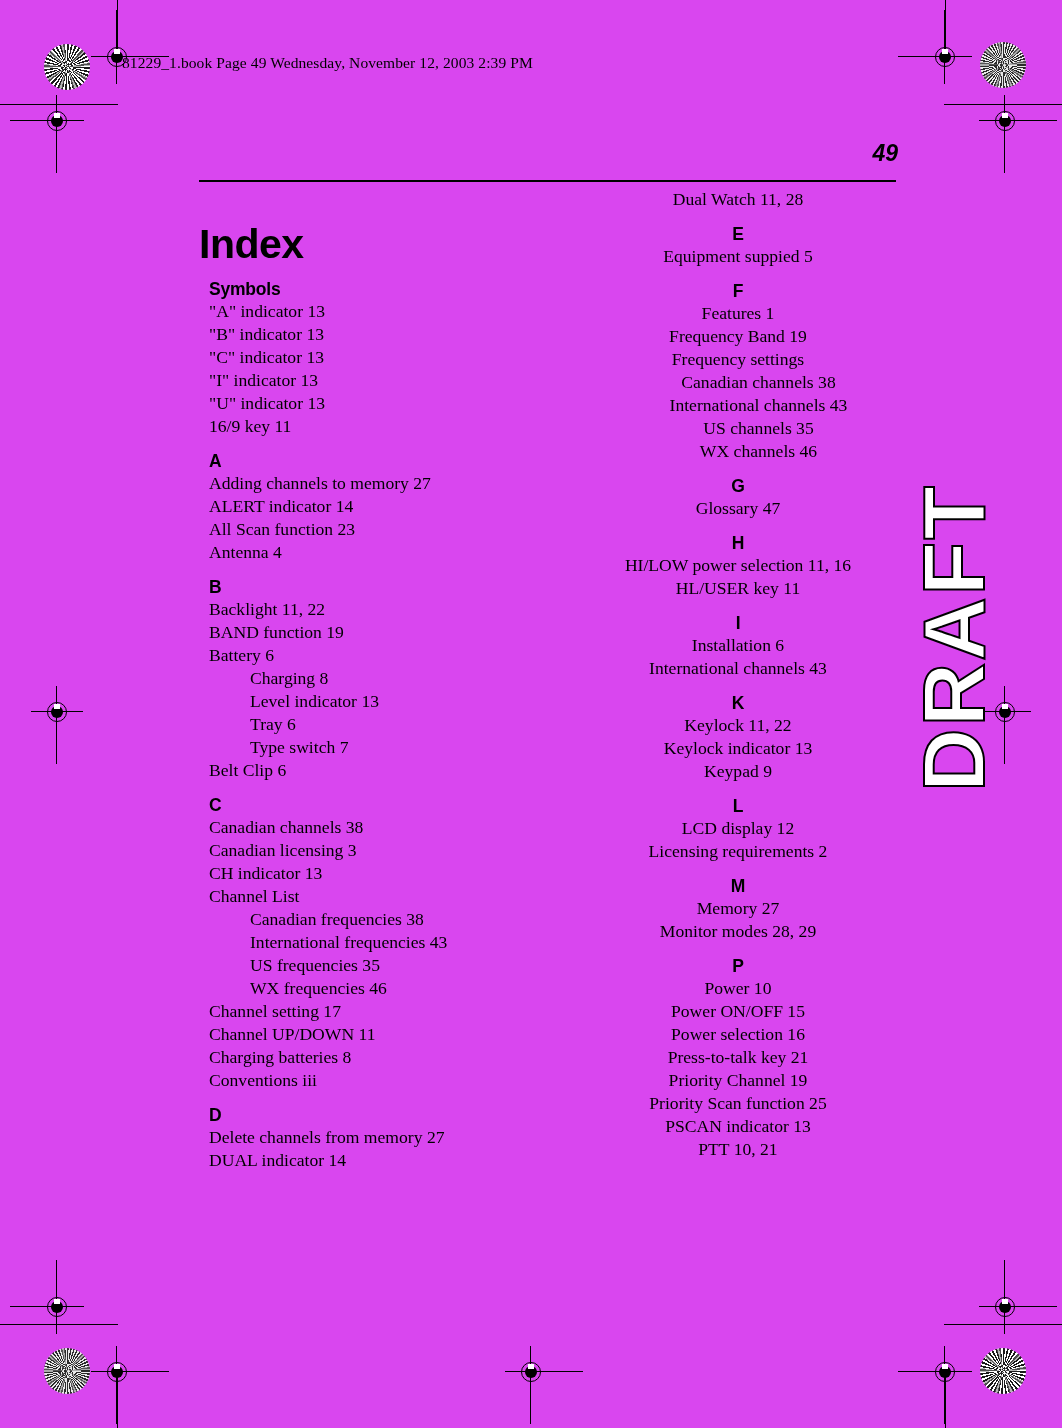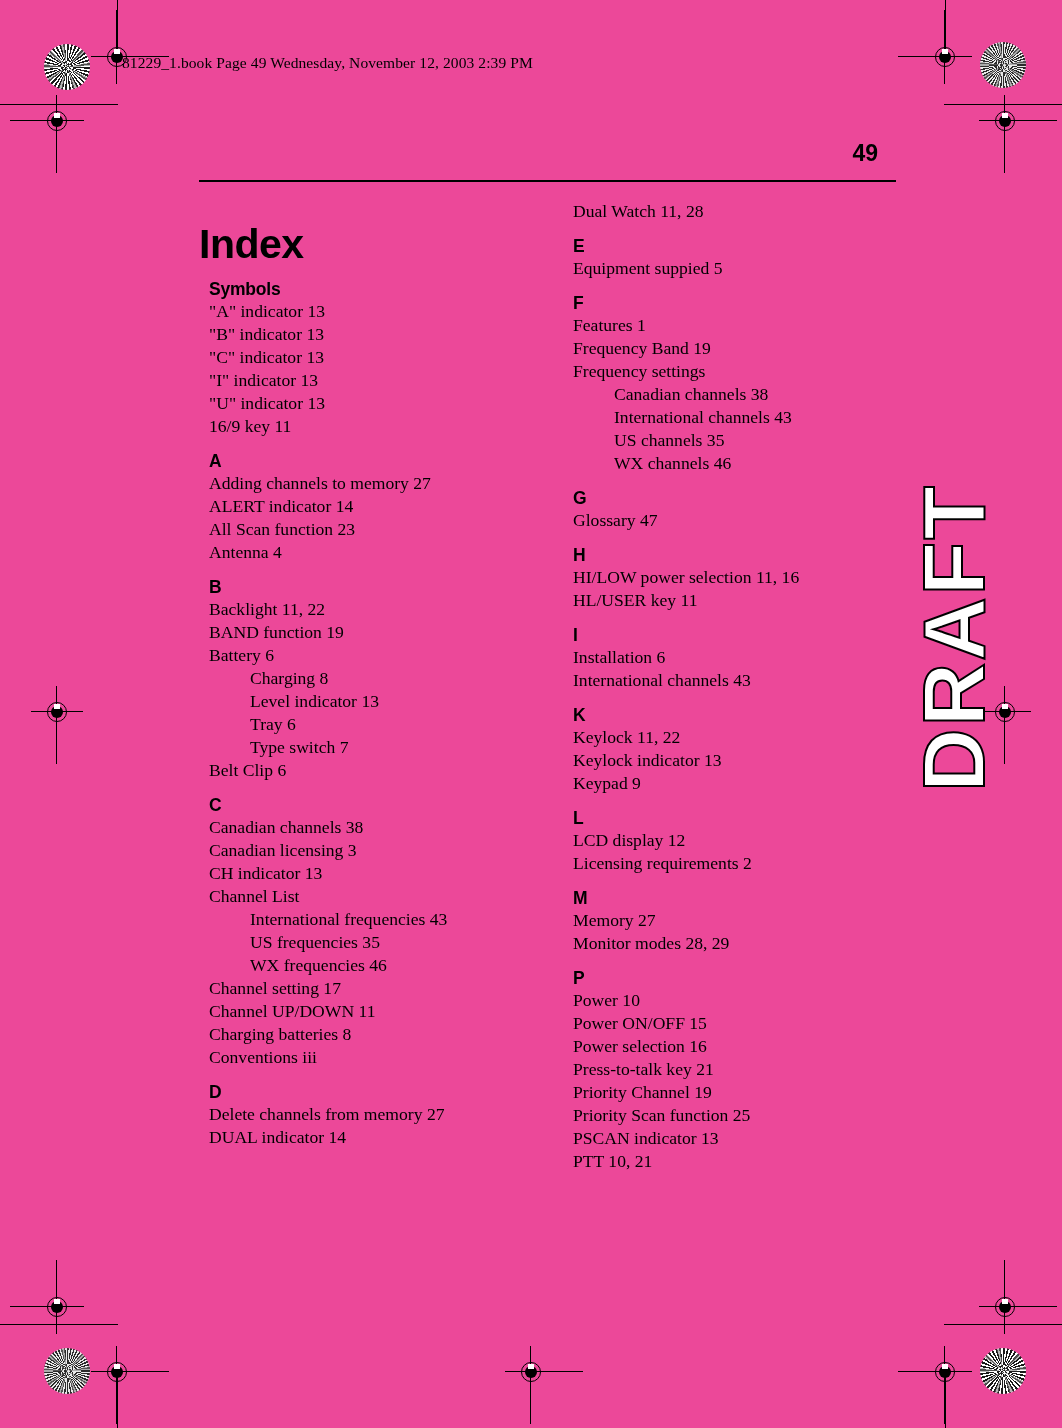--- a/index.html
+++ b/index.html
@@ -5,21 +5,21 @@
 <style>
   html, body {
     margin: 0;
     padding: 0;
     background: #ffffff;
   }
   #page {
     position: relative;
     width: 1062px;
     height: 1428px;
-    background: #ec4899;
+    background: #d946ef;
     overflow: hidden;
     font-family: "Liberation Serif", "DejaVu Serif", serif;
     color: #000000;
   }
 
   
   .trimline {
     position: absolute;
     background: #000000;
   }
@@ -103,25 +103,26 @@
     left: 122px;
     top: 54px;
     font-family: "Liberation Serif", "DejaVu Serif", serif;
     font-size: 15.5px;
     letter-spacing: 0.1px;
     white-space: nowrap;
   }
 
   .folio {
     position: absolute;
-    right: 184px;
+    right: 164px;
     top: 140px;
     font-family: "Liberation Sans", "DejaVu Sans", sans-serif;
     font-weight: bold;
     font-size: 23px;
+    font-style: italic;
   }
   .header-rule {
     position: absolute;
     left: 199px;
     top: 180px;
     width: 697px;
     height: 1.6px;
     background: #000;
   }
 
@@ -134,21 +135,21 @@
     font-size: 41px;
     letter-spacing: -0.5px;
   }
 
   .col {
     position: absolute;
     top: 204px;
     width: 330px;
   }
   .col.left  { left: 209px; top: 278px; }
-  .col.right { left: 573px; top: 200px; }
+  .col.right { left: 573px; top: 188px; text-align: center; }
 
   .sec-head {
     font-family: "Liberation Sans", "DejaVu Sans", sans-serif;
     font-weight: bold;
     font-size: 17.5px;
     line-height: 22px;
     margin-top: 12px;
     letter-spacing: -0.2px;
   }
   .sec-head.first { margin-top: 0; }
@@ -308,20 +309,21 @@
       <div class="entry sub">Charging 8</div>
       <div class="entry sub">Level indicator 13</div>
       <div class="entry sub">Tray 6</div>
       <div class="entry sub">Type switch 7</div>
       <div class="entry">Belt Clip 6</div>
       <div class="sec-head">C</div>
       <div class="entry">Canadian channels 38</div>
       <div class="entry">Canadian licensing 3</div>
       <div class="entry">CH indicator 13</div>
       <div class="entry">Channel List</div>
+      <div class="entry sub">Canadian frequencies 38</div>
       <div class="entry sub">International frequencies 43</div>
       <div class="entry sub">US frequencies 35</div>
       <div class="entry sub">WX frequencies 46</div>
       <div class="entry">Channel setting 17</div>
       <div class="entry">Channel UP/DOWN 11</div>
       <div class="entry">Charging batteries 8</div>
       <div class="entry">Conventions iii</div>
       <div class="sec-head">D</div>
       <div class="entry">Delete channels from memory 27</div>
       <div class="entry">DUAL indicator 14</div>

